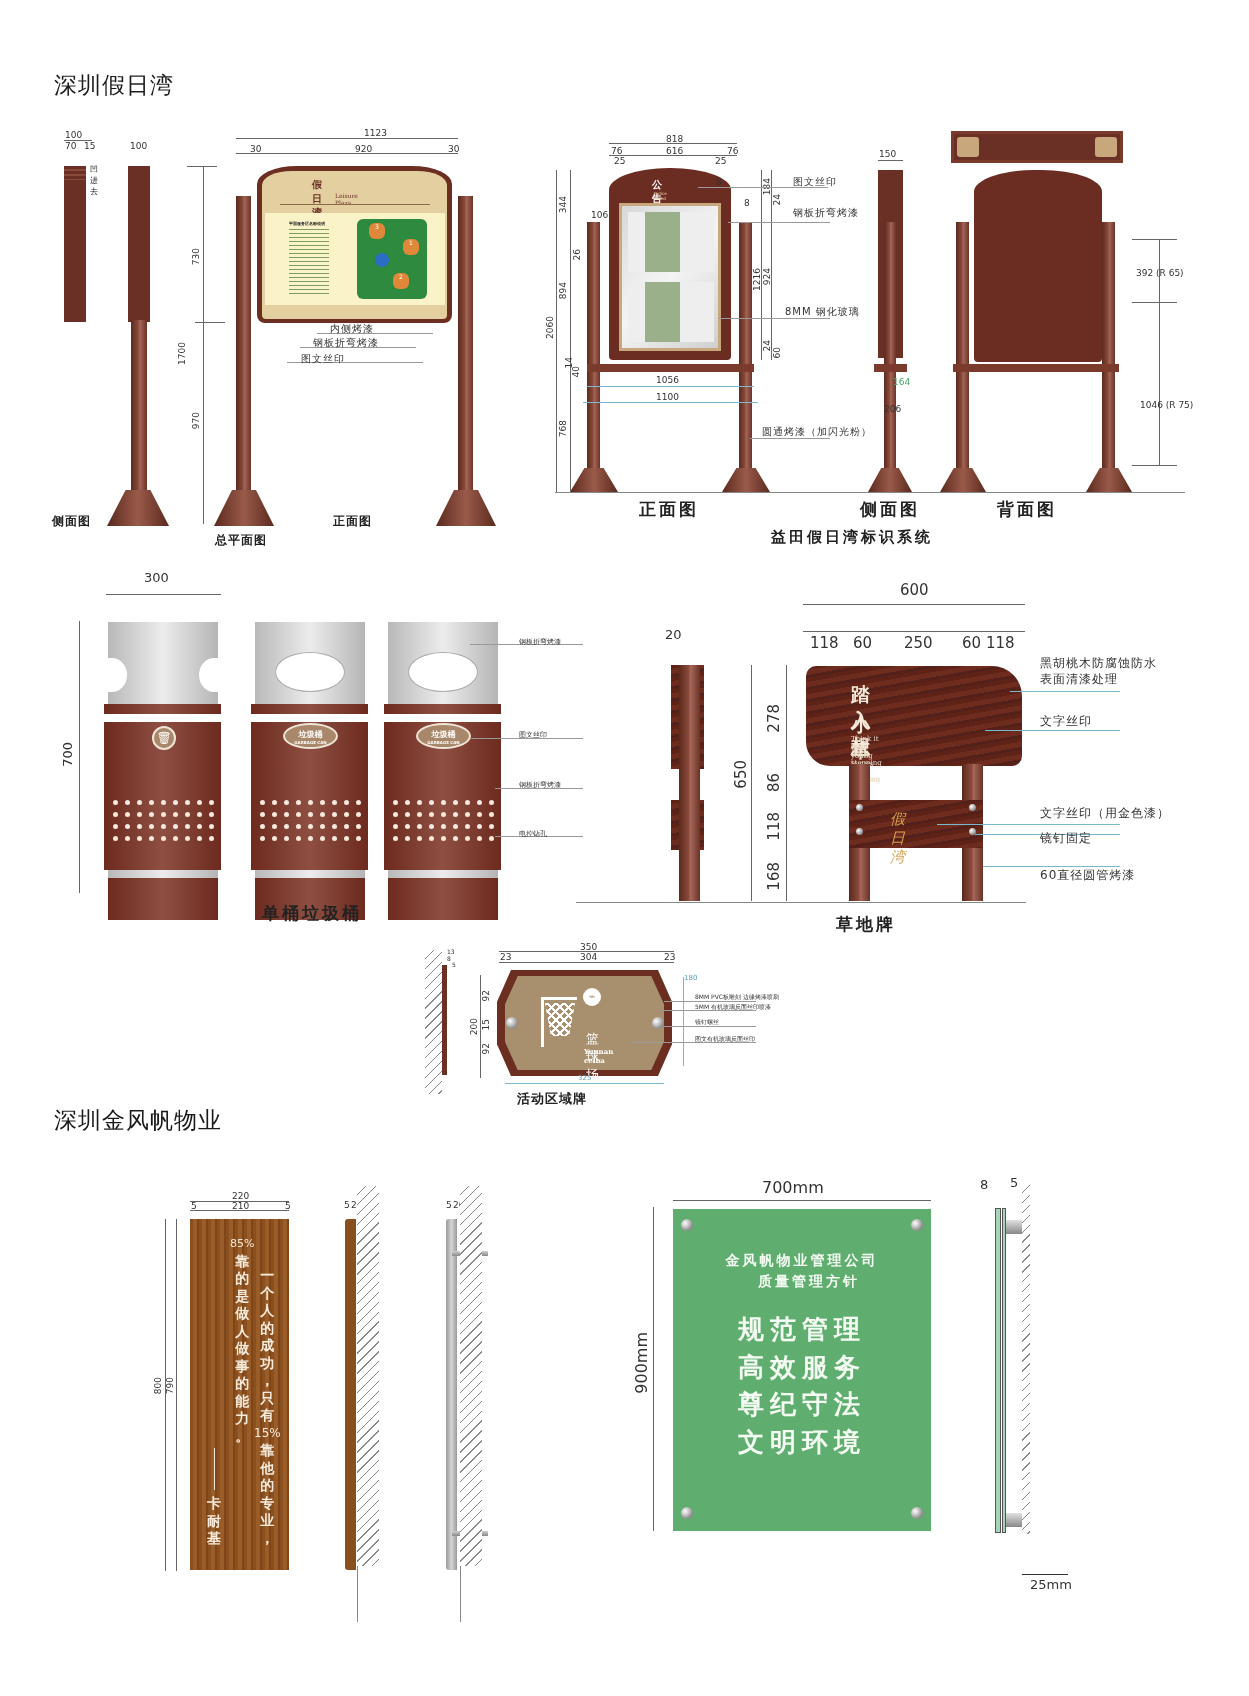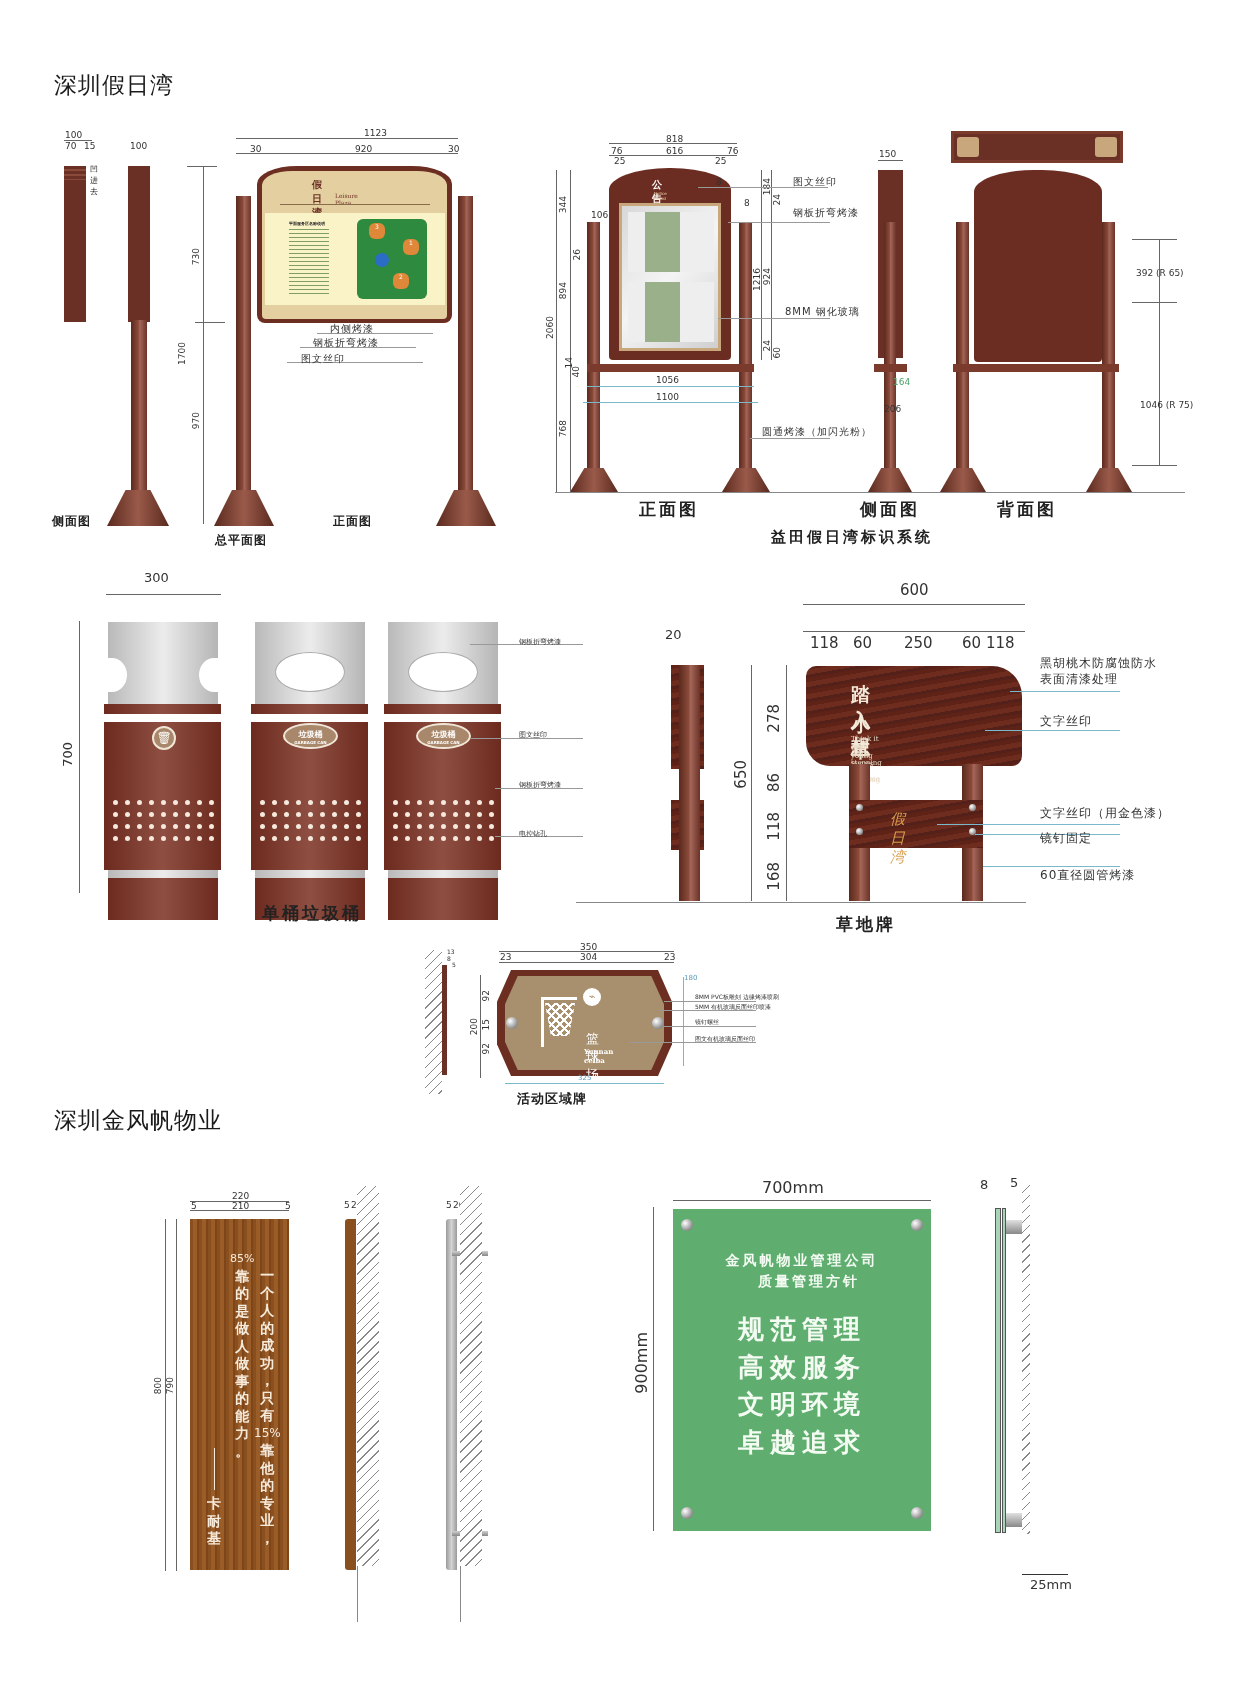--- a/index.html
+++ b/index.html
@@ -468,21 +468,21 @@
   <div class="hline" style="left:190px;top:1210px;width:99px;"></div>
   <div class="abs dim" style="left:232px;top:1202px;">210</div>
   <div class="abs dim" style="left:191px;top:1202px;">5</div>
   <div class="abs dim" style="left:285px;top:1202px;">5</div>
   <div class="vline" style="left:165px;top:1219px;height:352px;"></div>
   <div class="vline" style="left:176px;top:1219px;height:352px;"></div>
   <div class="abs dim vtext" style="left:154px;top:1377px;">800</div>
   <div class="abs dim vtext" style="left:166px;top:1377px;">790</div>
 
   <div class="abs" style="left:190px;top:1219px;width:99px;height:351px;background:repeating-linear-gradient(90deg,#8a4f1e 0 3px,#9a5d28 3px 7px,#7e4518 7px 9px);">
-    <div class="abs" style="left:40px;top:31px;display:flex;flex-direction:column;align-items:center;color:#f6eadb;font-weight:bold;font-size:14px;line-height:17.5px;">
+    <div class="abs" style="left:40px;top:16px;display:flex;flex-direction:column;align-items:center;color:#f6eadb;font-weight:bold;font-size:14px;line-height:17.5px;">
       <span style="font-size:11px;font-weight:normal;">85%</span>
       <span>靠</span>
       <span>的</span>
       <span>是</span>
       <span>做</span>
       <span>人</span>
       <span>做</span>
       <span>事</span>
       <span>的</span>
       <span>能</span>
@@ -539,22 +539,22 @@
   <div class="green-sign" style="left:673px;top:1209px;width:258px;height:322px;">
     <div class="screw" style="left:8px;top:10px;"></div>
     <div class="screw" style="left:238px;top:10px;"></div>
     <div class="screw" style="left:8px;top:298px;"></div>
     <div class="screw" style="left:238px;top:298px;"></div>
     <div class="abs" style="left:0;width:258px;top:43px;text-align:center;font-size:14px;font-weight:bold;color:#f4fbf2;letter-spacing:3px;">金风帆物业管理公司</div>
     <div class="abs" style="left:0;width:272px;top:64px;text-align:center;font-size:14px;font-weight:bold;color:#f4fbf2;letter-spacing:3px;">质量管理方针</div>
     <div class="abs" style="left:0;width:258px;top:102px;text-align:center;font-size:26px;font-weight:bold;color:#f4fbf2;letter-spacing:6px;line-height:37.5px;">
       <div>规范管理</div>
       <div>高效服务</div>
+      <div>尊纪守法</div>
       <div>文明环境</div>
-      <div>卓越追求</div>
     </div>
   </div>
 
   <div class="abs dim-md" style="left:980px;top:1178px;">8</div>
   <div class="abs dim-md" style="left:1010px;top:1176px;">5</div>
   <div class="abs" style="left:995px;top:1208px;width:6px;height:325px;background:#a8d4b8;border:1px solid #555;"></div>
   <div class="abs" style="left:1002px;top:1208px;width:4px;height:325px;background:#a8d4b8;border:1px solid #555;"></div>
   <div class="abs" style="left:1006px;top:1220px;width:16px;height:14px;background:linear-gradient(180deg,#e0e0e0,#888);"></div>
   <div class="abs" style="left:1006px;top:1513px;width:16px;height:14px;background:linear-gradient(180deg,#e0e0e0,#888);"></div>
   <div class="vline" style="left:1022px;top:1184px;height:350px;background:#444;"></div>

